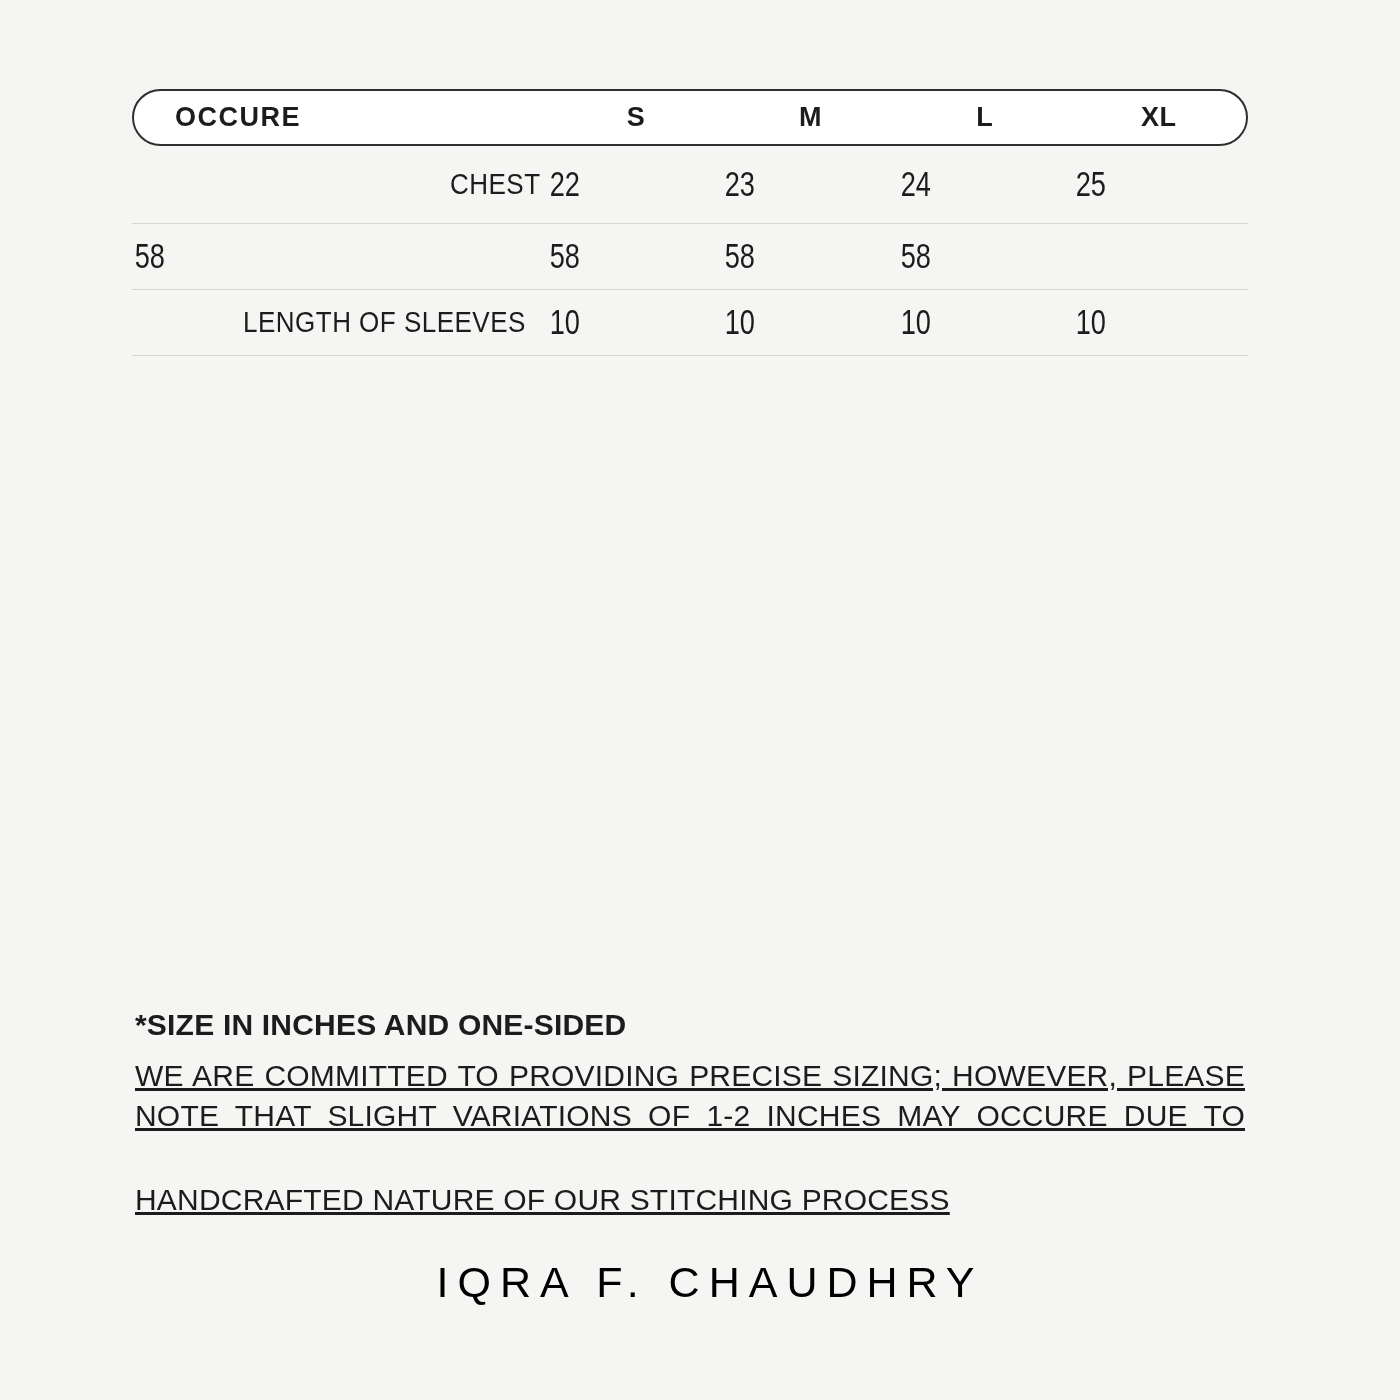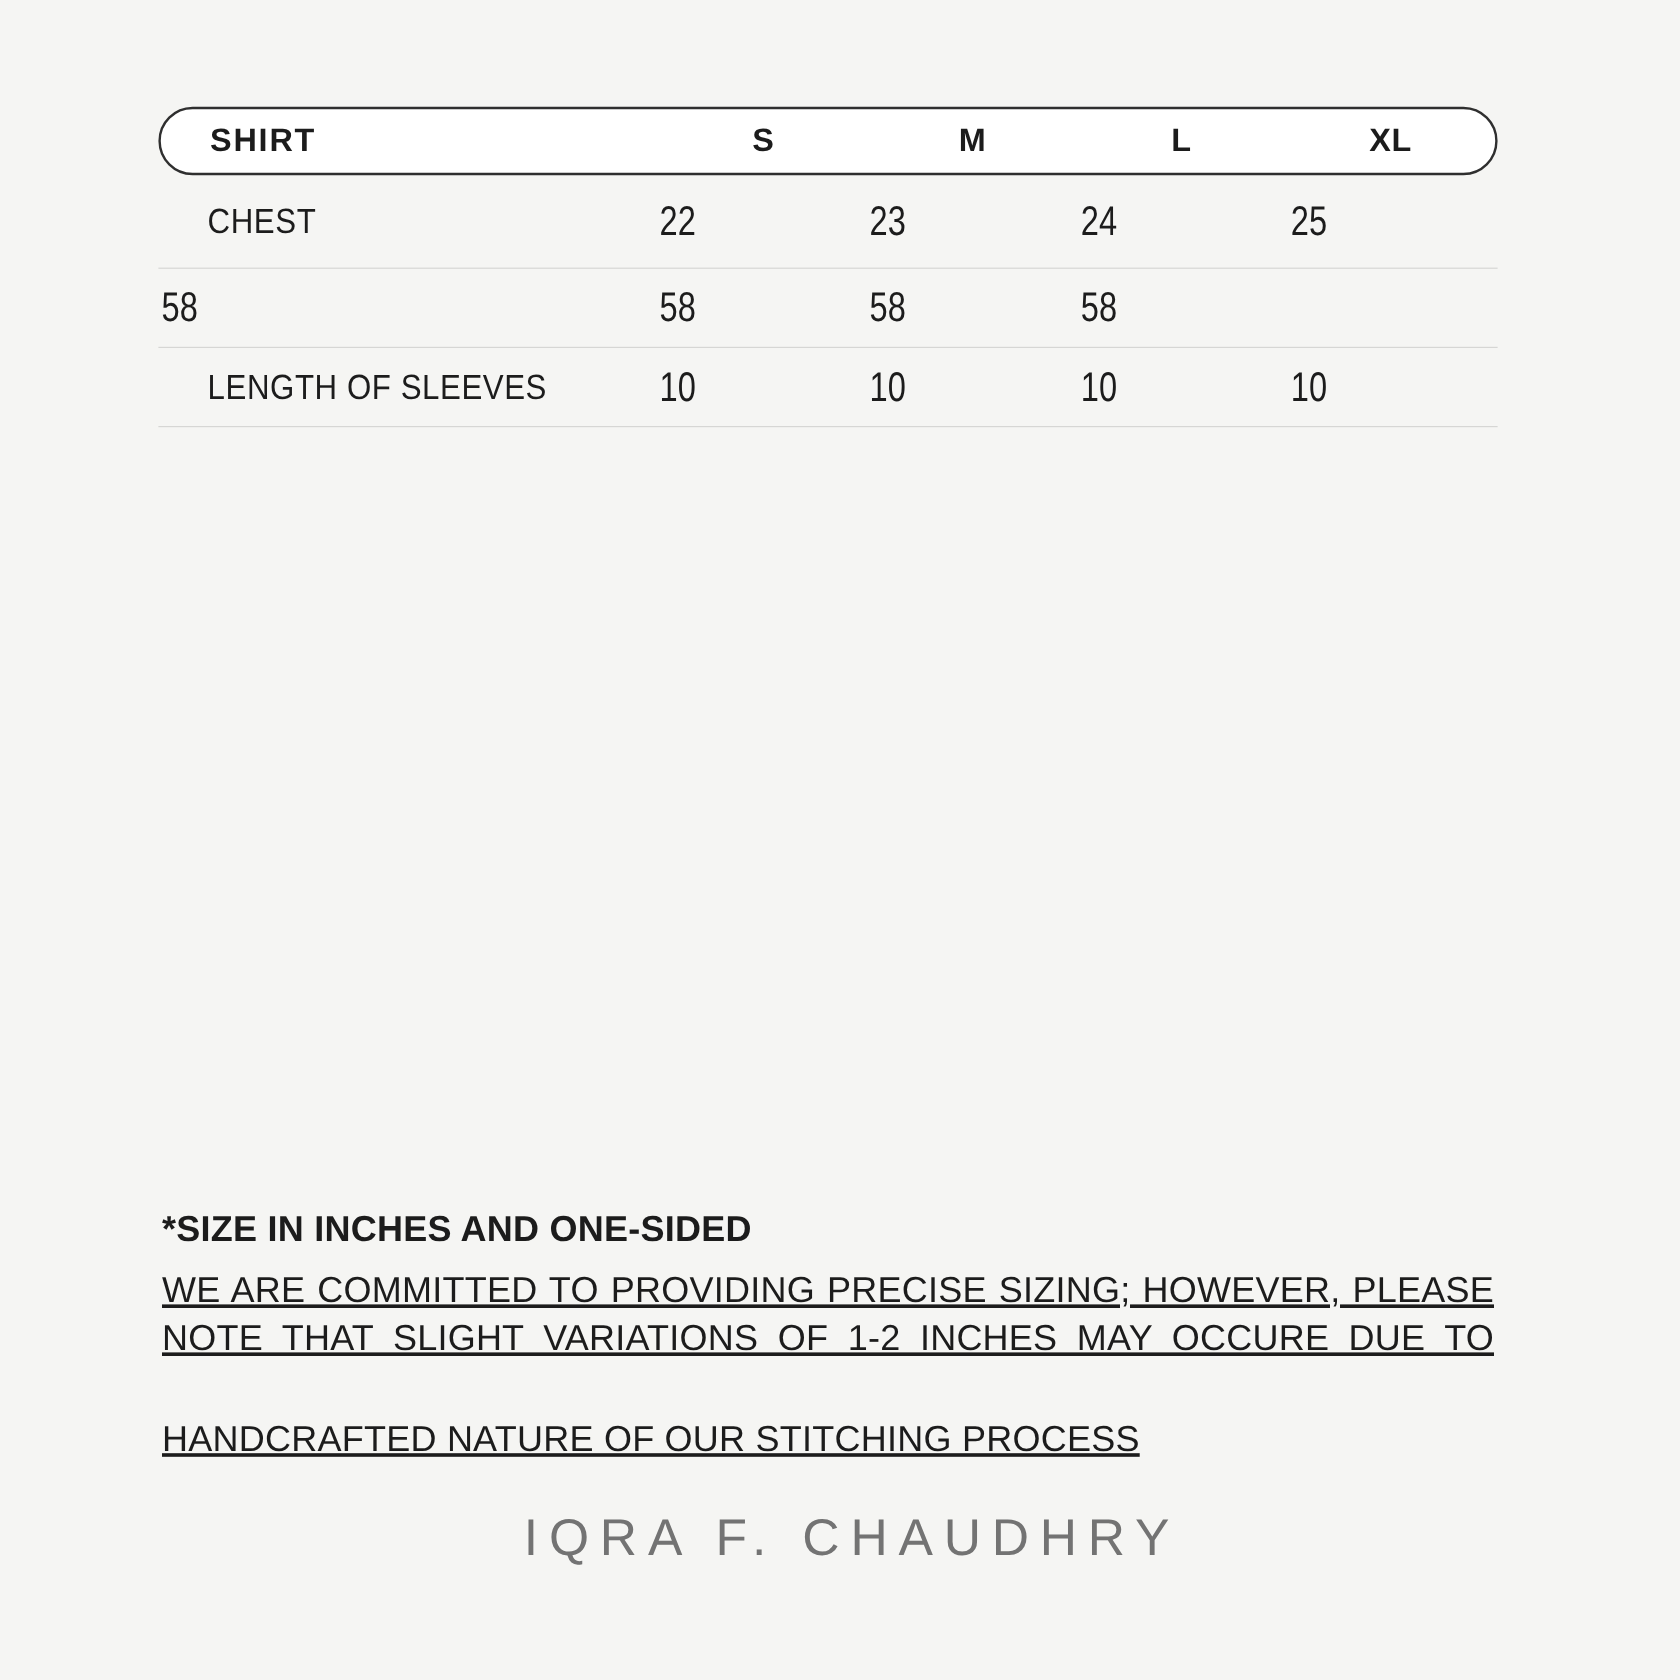--- a/index.html
+++ b/index.html
@@ -51,20 +51,21 @@
   }
   .data-row {
     border-bottom: 1px solid #d6d6d4;
     height: 66px;
   }
   .data-row.first {
     height: 78px;
   }
   .row-label-cell {
     padding-left: 41px;
+    text-align: right;
   }
   .row-label {
     display: inline-block;
     font-size: 28px;
     letter-spacing: 0.5px;
     transform: scale(0.93, 1.04);
     transform-origin: left center;
     white-space: nowrap;
   }
   .value-cell {
@@ -106,33 +107,33 @@
   
   .brand {
     position: absolute;
     left: 0;
     right: 0;
     top: 1258px;
     text-align: center;
     font-size: 43px;
     font-weight: 100;
     letter-spacing: 9px;
-    color: #737373;
+    color: #000000;
     margin-left: 20px;
   }
 </style>
 </head>
 <body>
 
 <div class="canvas">
 
   <div class="size-chart">
 
     <div class="grid-row header-pill">
-      <div class="header-label">SHIRT</div>
+      <div class="header-label">OCCURE</div>
       <div class="header-col">S</div>
       <div class="header-col">M</div>
       <div class="header-col">L</div>
       <div class="header-col">XL</div>
     </div>
 
     <div class="grid-row data-row first">
       <div class="row-label-cell">
         <span class="row-label">CHEST</span>
       </div>

